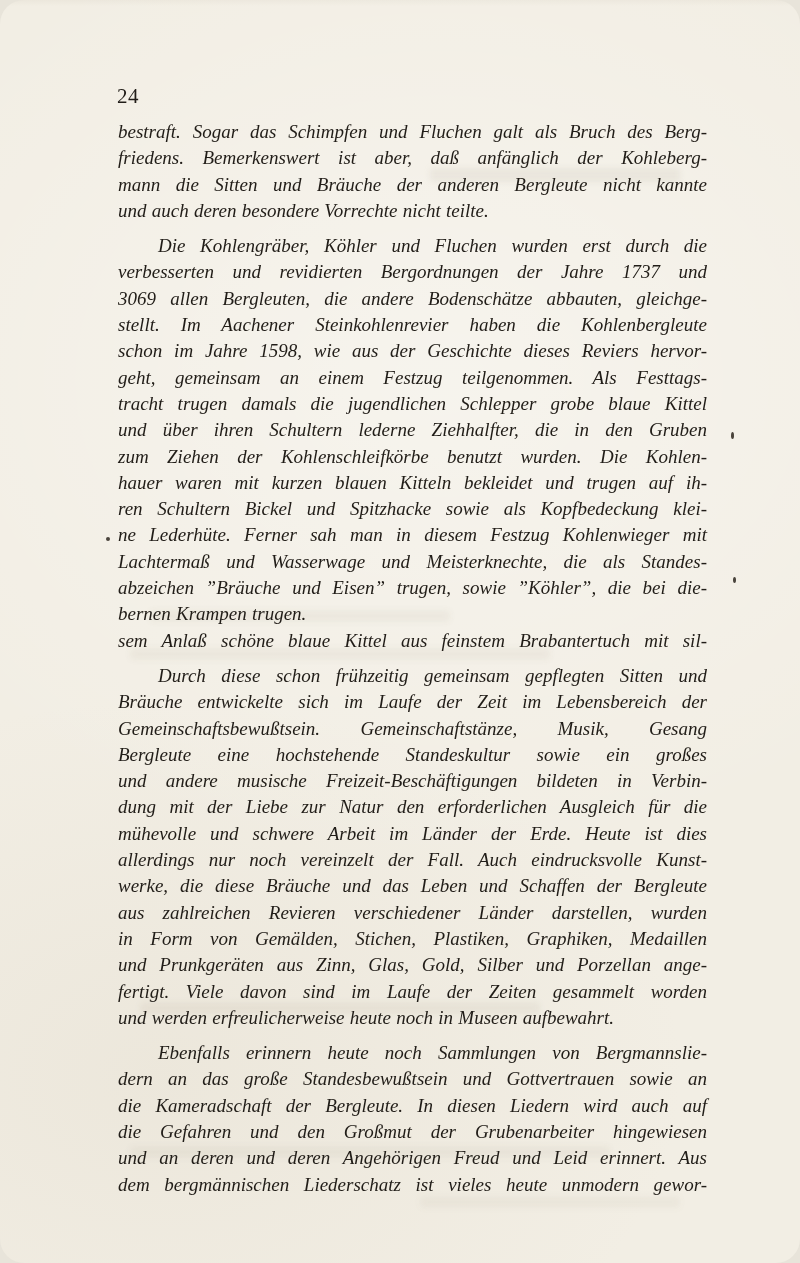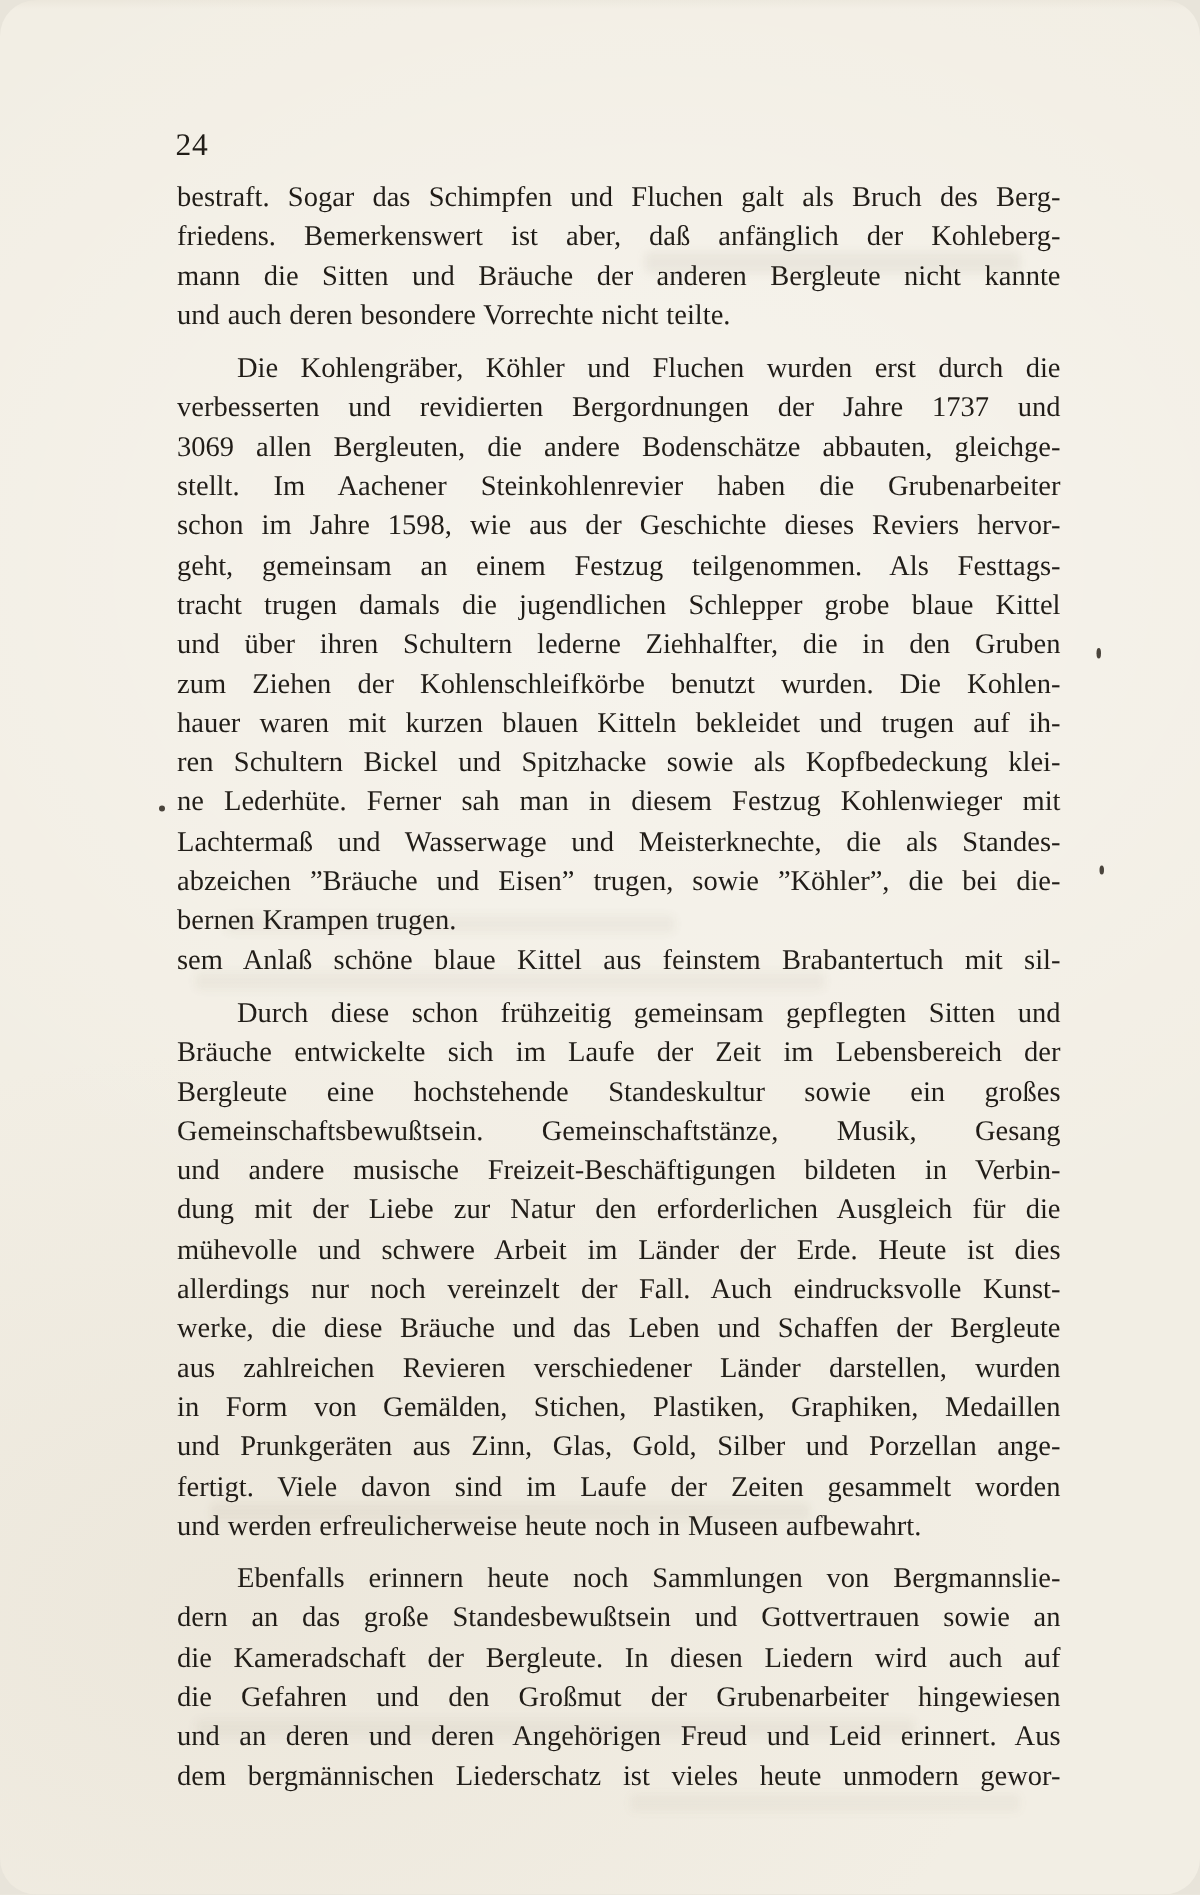--- a/index.html
+++ b/index.html
@@ -29,20 +29,21 @@
     font-size: 21px;
     line-height: 24px;
     letter-spacing: 0.5px;
   }
   .text-block {
     position: absolute;
     left: 118px;
     top: 119px;
     width: 589px;
     font-size: 19px;
+    font-style: italic;
   }
   .paragraph {
     margin: 0;
     padding: 0;
   }
   .paragraph + .paragraph {
     margin-top: 9px;
   }
   .line {
     line-height: 26.3px;
@@ -98,39 +99,39 @@
       <div class="paragraph">
         <div class="line">bestraft. Sogar das Schimpfen und Fluchen galt als Bruch des Berg-</div>
         <div class="line">friedens. Bemerkenswert ist aber, daß anfänglich der Kohleberg-</div>
         <div class="line">mann die Sitten und Bräuche der anderen Bergleute nicht kannte</div>
         <div class="line last">und auch deren besondere Vorrechte nicht teilte.</div>
       </div>
       <div class="paragraph indent">
         <div class="line">Die Kohlengräber, Köhler und Fluchen wurden erst durch die</div>
         <div class="line">verbesserten und revidierten Bergordnungen der Jahre 1737 und</div>
         <div class="line">3069 allen Bergleuten, die andere Bodenschätze abbauten, gleichge-</div>
-        <div class="line">stellt. Im Aachener Steinkohlenrevier haben die Grubenarbeiter</div>
+        <div class="line">stellt. Im Aachener Steinkohlenrevier haben die Kohlenbergleute</div>
         <div class="line">schon im Jahre 1598, wie aus der Geschichte dieses Reviers hervor-</div>
         <div class="line">geht, gemeinsam an einem Festzug teilgenommen. Als Festtags-</div>
         <div class="line">tracht trugen damals die jugendlichen Schlepper grobe blaue Kittel</div>
         <div class="line">und über ihren Schultern lederne Ziehhalfter, die in den Gruben</div>
         <div class="line">zum Ziehen der Kohlenschleifkörbe benutzt wurden. Die Kohlen-</div>
         <div class="line">hauer waren mit kurzen blauen Kitteln bekleidet und trugen auf ih-</div>
         <div class="line">ren Schultern Bickel und Spitzhacke sowie als Kopfbedeckung klei-</div>
         <div class="line">ne Lederhüte. Ferner sah man in diesem Festzug Kohlenwieger mit</div>
         <div class="line">Lachtermaß und Wasserwage und Meisterknechte, die als Standes-</div>
         <div class="line">abzeichen ”Bräuche und Eisen” trugen, sowie ”Köhler”, die bei die-</div>
         <div class="line last">bernen Krampen trugen.</div>
         <div class="line">sem Anlaß schöne blaue Kittel aus feinstem Brabantertuch mit sil-</div>
       </div>
       <div class="paragraph indent">
         <div class="line">Durch diese schon frühzeitig gemeinsam gepflegten Sitten und</div>
         <div class="line">Bräuche entwickelte sich im Laufe der Zeit im Lebensbereich der</div>
+        <div class="line">Gemeinschaftsbewußtsein. Gemeinschaftstänze, Musik, Gesang</div>
         <div class="line">Bergleute eine hochstehende Standeskultur sowie ein großes</div>
-        <div class="line">Gemeinschaftsbewußtsein. Gemeinschaftstänze, Musik, Gesang</div>
         <div class="line">und andere musische Freizeit-Beschäftigungen bildeten in Verbin-</div>
         <div class="line">dung mit der Liebe zur Natur den erforderlichen Ausgleich für die</div>
         <div class="line">mühevolle und schwere Arbeit im Länder der Erde. Heute ist dies</div>
         <div class="line">allerdings nur noch vereinzelt der Fall. Auch eindrucksvolle Kunst-</div>
         <div class="line">werke, die diese Bräuche und das Leben und Schaffen der Bergleute</div>
         <div class="line">aus zahlreichen Revieren verschiedener Länder darstellen, wurden</div>
         <div class="line">in Form von Gemälden, Stichen, Plastiken, Graphiken, Medaillen</div>
         <div class="line">und Prunkgeräten aus Zinn, Glas, Gold, Silber und Porzellan ange-</div>
         <div class="line">fertigt. Viele davon sind im Laufe der Zeiten gesammelt worden</div>
         <div class="line last">und werden erfreulicherweise heute noch in Museen aufbewahrt.</div>

